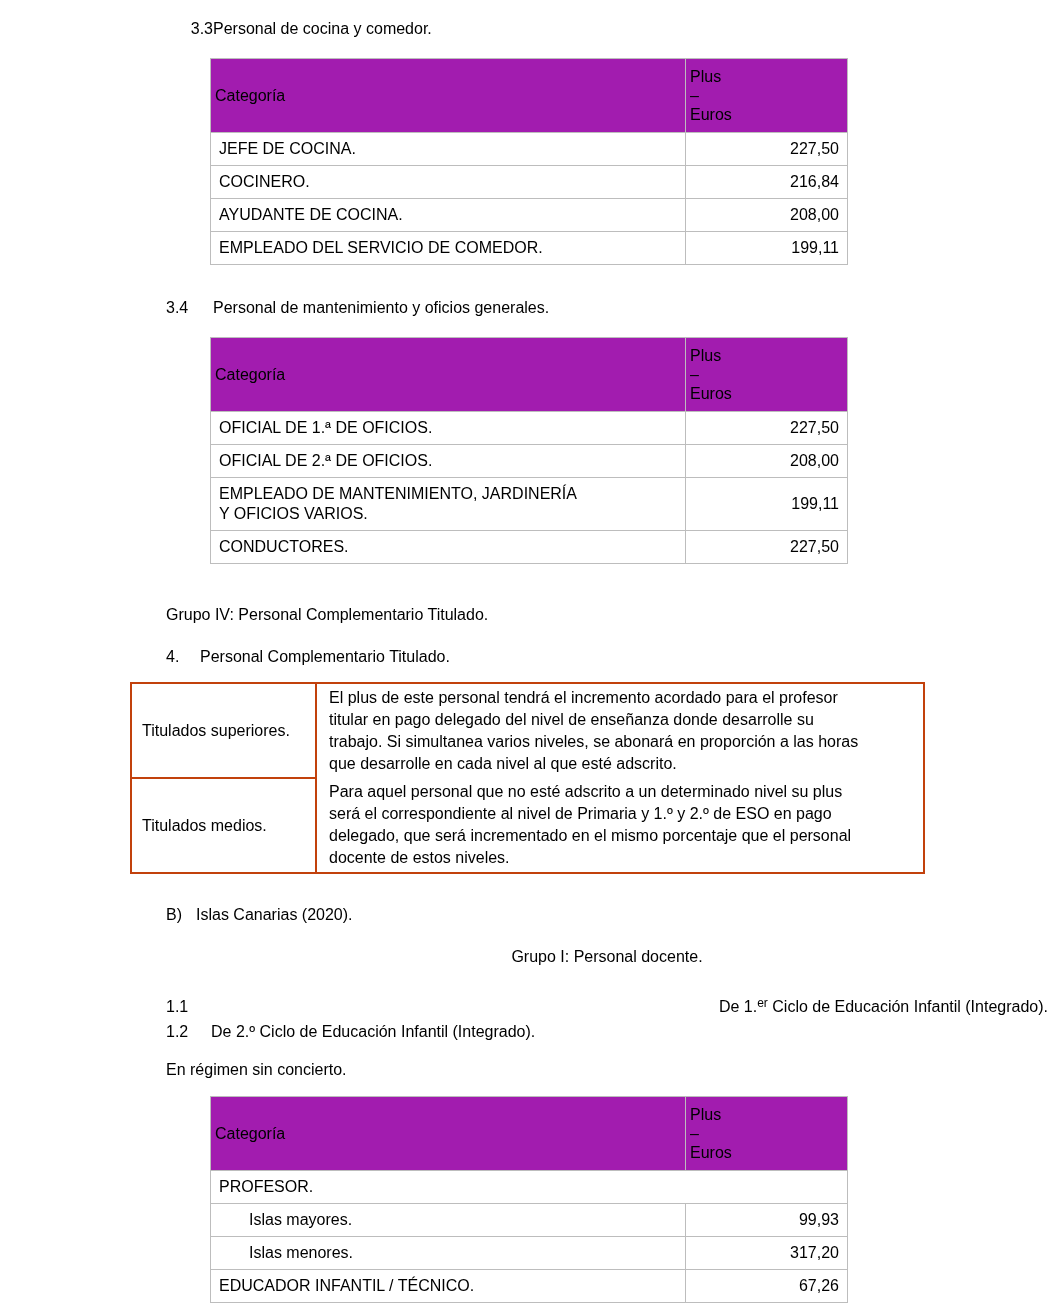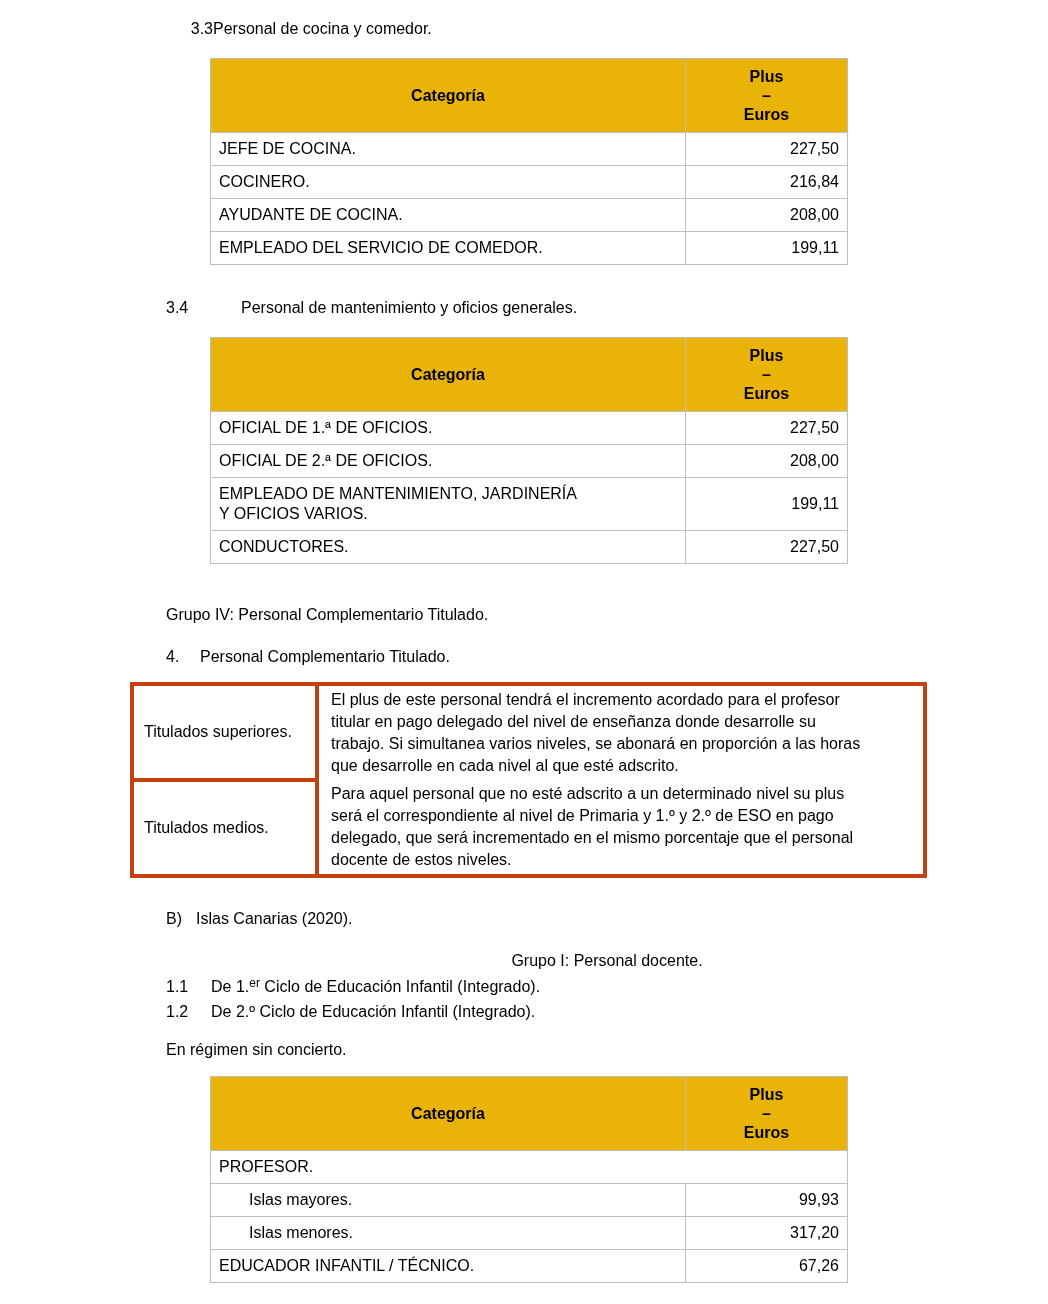--- a/index.html
+++ b/index.html
@@ -11,57 +11,57 @@
   }
   
   .heading{display:flex;margin-left:166px;}
   .heading .num{flex:0 0 auto;}
   .heading .gap47{min-width:47px;}
   .heading .gap45{min-width:45px;}
   .heading .gap34{min-width:34px;}
   .heading .gap30{min-width:30px;}
   sup.ord{font-size:12px;line-height:0;vertical-align:5px;}
   #h33{margin-top:20px;text-align:right;}
-  #h34{margin-top:34px;gap:28px;}
+  #h34{margin-top:34px;}
   #hg4{margin-top:42px;margin-left:166px;}
   #h4{margin-top:24px;}
   #tit-wrap{margin-top:16px;}
   #hb{margin-top:32px;}
   #hg1{margin-top:24px;margin-left:166px;text-align:center;}
-  #i11{margin-top:8px;}
+  #i11{margin-top:32px;justify-content:space-between;}
   #i12{margin-top:7px;}
   #hreg{margin-top:20px;margin-left:166px;}
   
   table.val{
     border-collapse:collapse;table-layout:fixed;
     width:637px;margin-left:210px;
   }
   #t1{margin-top:20px;}
   #t2{margin-top:20px;}
   #t3{margin-top:17px;}
   table.val col.c-cat{width:475px;}
   table.val col.c-num{width:162px;}
   table.val th,table.val td{border:1px solid #bdbdbd;}
   table.val th{
-    background:#eab308;font-weight:bold;text-align:center;
+    background:#a21caf;font-weight:normal;text-align:left;
     vertical-align:middle;padding:8px 4px;line-height:19px;white-space:pre-line;
   }
   table.val td{vertical-align:middle;line-height:20px;}
   td.cat{text-align:left;padding:6px 8px;}
   td.cat.two{white-space:pre-line;}
   td.cat.indent{padding-left:38px;}
   td.numv{text-align:right;padding:6px 8px;}
   
   table.tit{
     border-collapse:collapse;table-layout:fixed;
     width:793px;margin-left:130px;
   }
   table.tit col.c-lbl{width:185px;}
   table.tit col.c-txt{width:608px;}
-  table.tit td{border:4px solid #c2410c;}
+  table.tit td{border:2px solid #c2410c;}
   td.lbl{vertical-align:middle;text-align:left;padding:4px 8px 4px 10px;line-height:20px;}
   td.txt{vertical-align:top;text-align:left;padding:3px 10px 3px 12px;line-height:22px;white-space:pre-line;}
   table.tit tr.r1 td.txt{border-bottom:none;}
   table.tit tr.r2 td.txt{border-top:none;}
 </style>
 </head>
 <body>
 
 <div class="heading" id="h33">
   <span class="num gap47">3.3</span>

